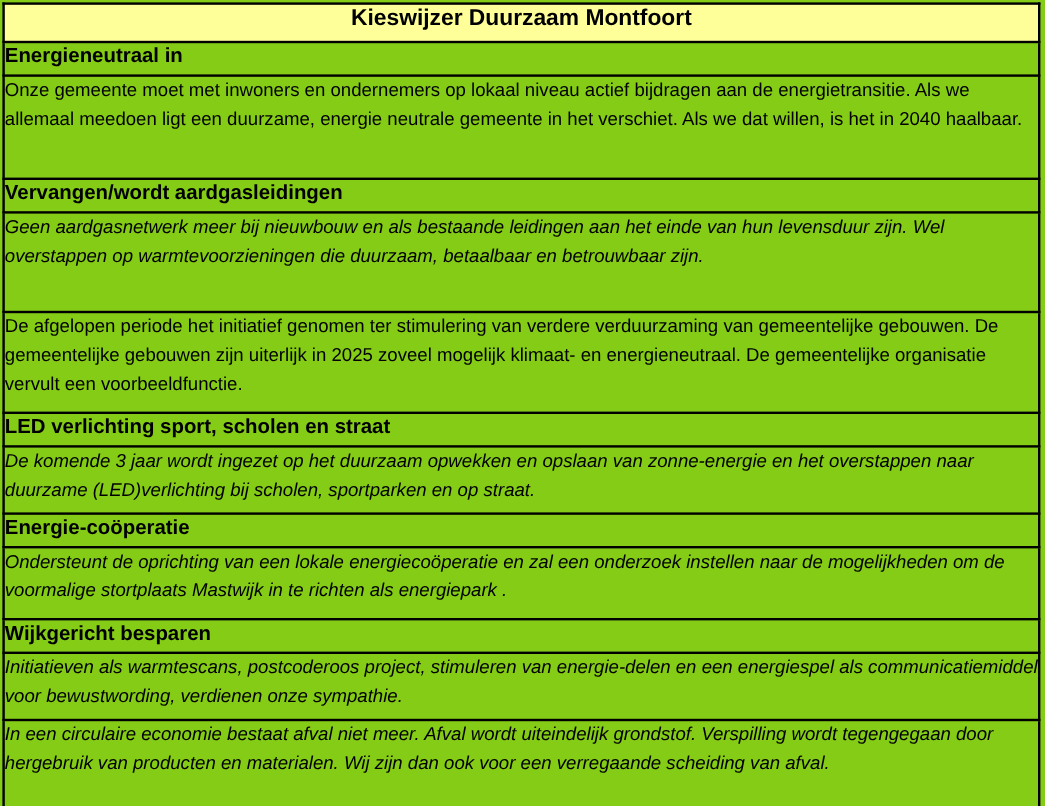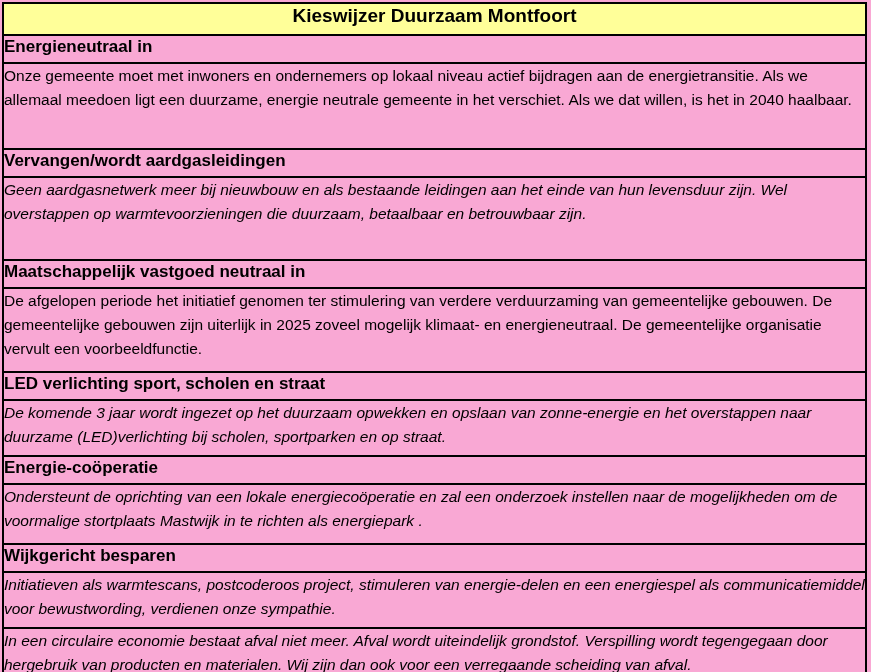--- a/index.html
+++ b/index.html
@@ -11,21 +11,21 @@
     width: 871px;
     height: 672px;
     overflow: hidden;
     font-family: "Liberation Sans", sans-serif;
   }
 
   .sheet {
     position: relative;
     width: 871px;
     height: 672px;
-    background: #f9a8d4;
+    background: #84cc16;
   }
 
   .tbl {
     position: absolute;
     left: 2px;
     top: 2px;
     width: 863px;
     border-collapse: collapse;
     table-layout: fixed;
   }
@@ -122,25 +122,20 @@
           <span class="head-text">Vervangen/wordt aardgasleidingen</span>
         </td>
       </tr>
       <tr>
         <td class="body-cell h-b3gap">
           <span class="body-text italic">Geen aardgasnetwerk meer bij nieuwbouw en als bestaande leidingen aan het einde van hun levensduur zijn. Wel overstappen op warmtevoorzieningen die duurzaam, betaalbaar en betrouwbaar zijn.</span>
         </td>
       </tr>
 
       <tr>
-        <td class="head-cell">
-          <span class="head-text">Maatschappelijk vastgoed neutraal in</span>
-        </td>
-      </tr>
-      <tr>
         <td class="body-cell h-b3c">
           <span class="body-text">De afgelopen periode het initiatief genomen ter stimulering van verdere verduurzaming van gemeentelijke gebouwen. De gemeentelijke gebouwen zijn uiterlijk in 2025 zoveel mogelijk klimaat- en energieneutraal. De gemeentelijke organisatie vervult een voorbeeldfunctie.</span>
         </td>
       </tr>
 
       <tr>
         <td class="head-cell">
           <span class="head-text">LED verlichting sport, scholen en straat</span>
         </td>
       </tr>

